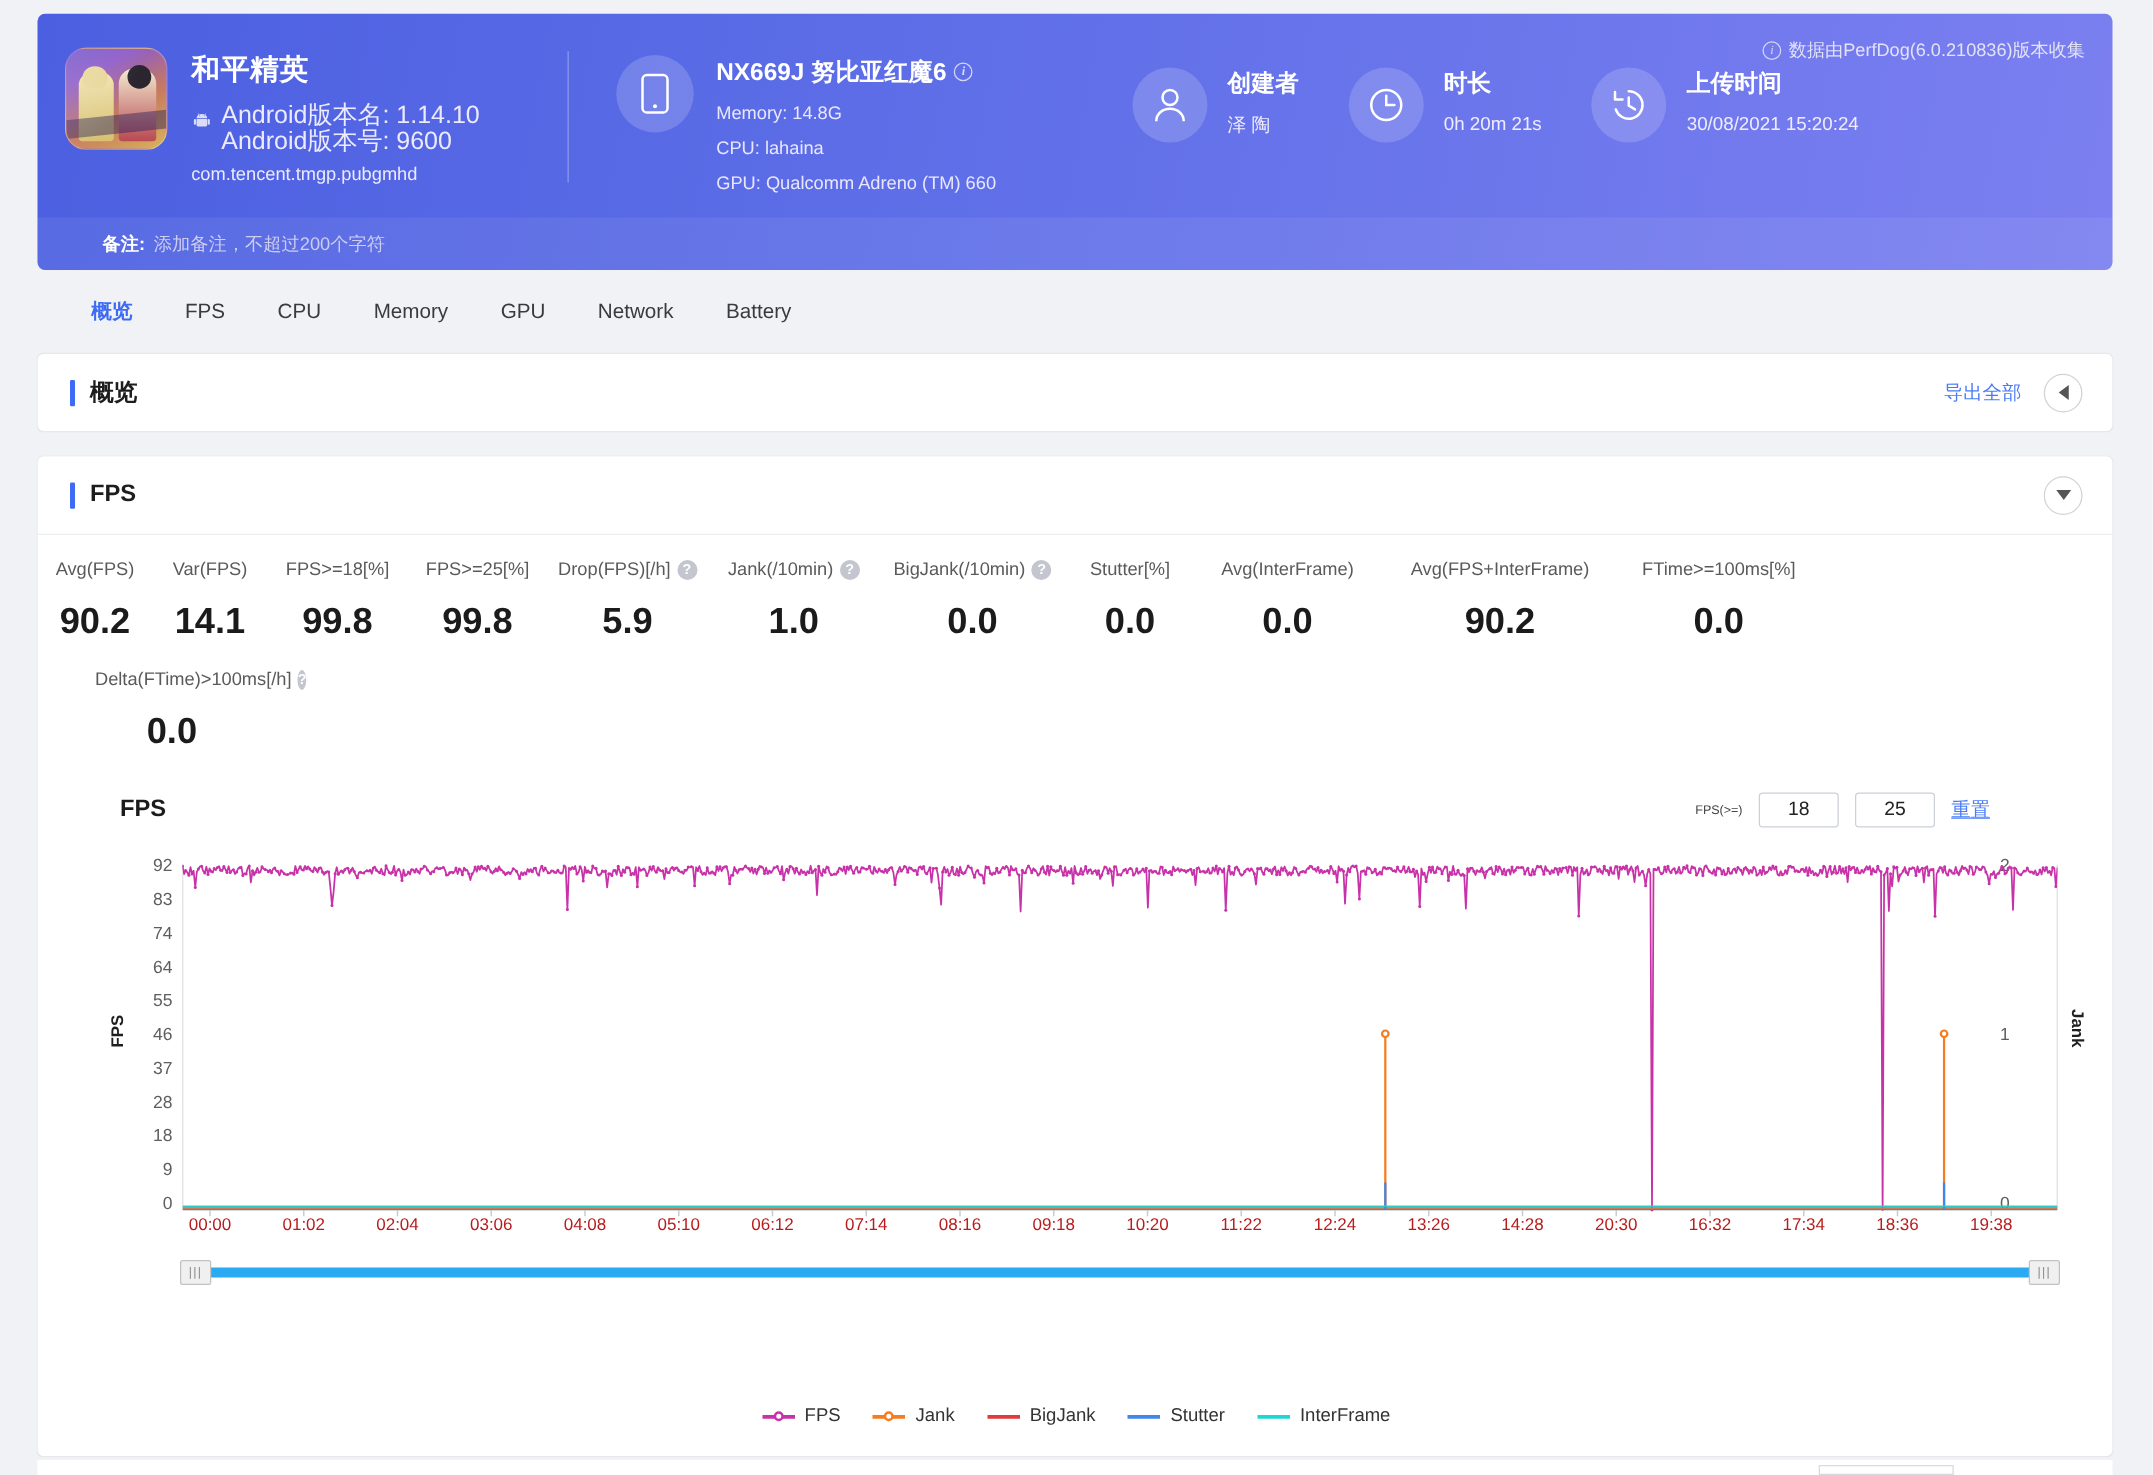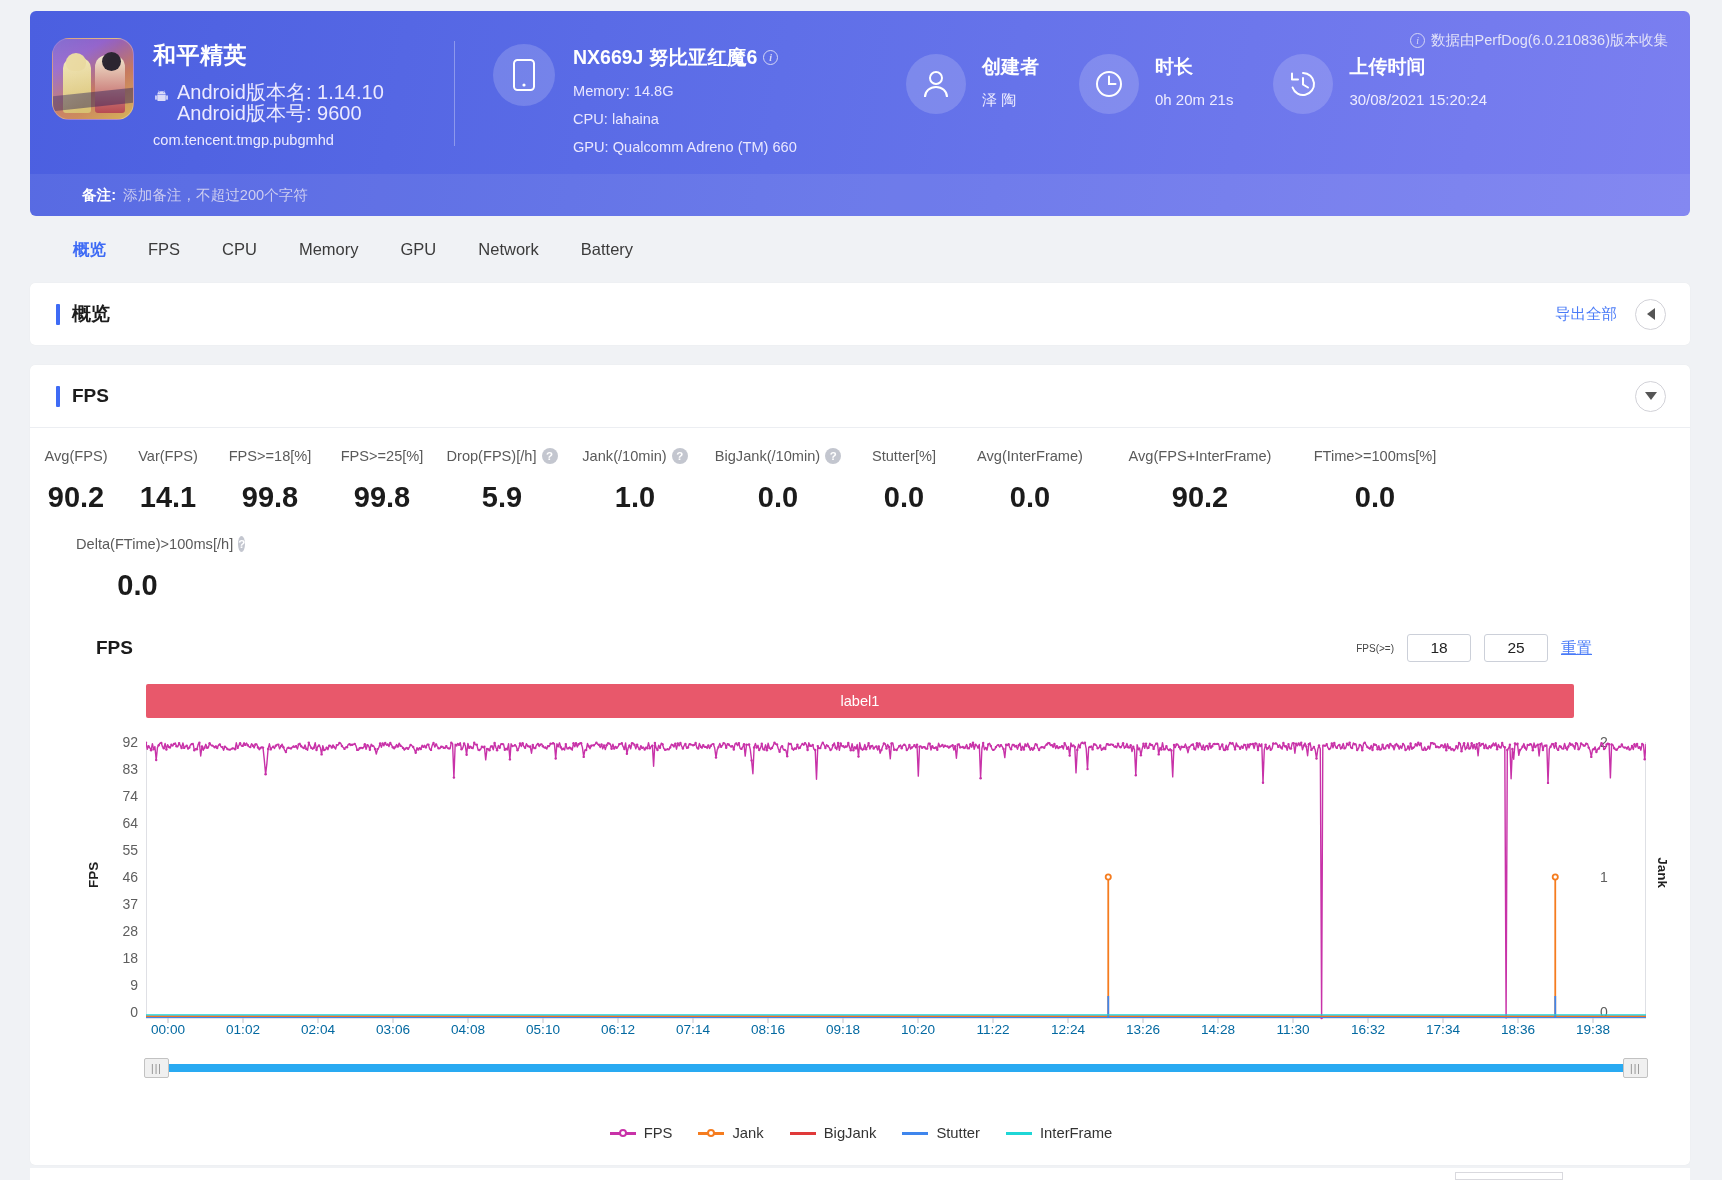--- a/index.html
+++ b/index.html
@@ -163,21 +163,21 @@
     transform:rotate(90deg); transform-origin:right top;
   }
   .y-labels { position:absolute; left:68px; top:0; width:40px; height:280px; }
   .y-lab { position:absolute; right:0; font-size:14px; color:#5e5e5e; transform:translateY(-50%); }
   .y-labels-right { position:absolute; right:56px; top:0; width:34px; height:280px; }
   .y-lab-r { position:absolute; left:0; font-size:14px; color:#5e5e5e; transform:translateY(-50%); }
 
   .plot-svg { position:absolute; left:116px; top:0; }
 
   .x-labels { position:absolute; left:116px; top:286px; width:1500px; height:22px; }
-  .x-lab { position:absolute; font-size:13.6px; color:#0369a1; transform:translateX(-50%); white-space:nowrap; }
+  .x-lab { position:absolute; font-size:13.6px; color:#b91c1c; transform:translateX(-50%); white-space:nowrap; }
 
   .scrollbar {
     position:absolute; left:116px; top:322px; width:1500px; height:20px;
   }
   .sb-track { position:absolute; left:0; top:6px; width:100%; height:8px; background:#29aaf2; border-radius:1px; }
   .sb-handle {
     position:absolute; top:0; width:25px; height:20px; background:#f0f0f0;
     border:1px solid #c2c2c2; border-radius:2px;
     display:flex; align-items:center; justify-content:center; cursor:ew-resize;
   }
@@ -430,23 +430,20 @@
       <div class="chart-head">
         <span class="chart-head-title">FPS</span>
         <div class="chart-controls">
           <span class="ctrl-label">FPS(&gt;=)</span>
           <span class="num-box">18</span>
           <span class="num-box">25</span>
           <span class="link-blue" style="text-decoration:underline;">重置</span>
         </div>
       </div>
 
-      <div class="label-bar">
-        <span>label1</span>
-      </div>
 
       <div class="plot-area">
 
         <div class="axis-title-left">FPS</div>
         <div class="axis-title-right">Jank</div>
 
         <div class="y-labels">
           <span class="y-lab" style="top:6px">92</span>
           <span class="y-lab" style="top:33px">83</span>
           <span class="y-lab" style="top:60px">74</span>
@@ -1116,21 +1113,21 @@
             <span class="x-lab" style="left: 397px;">05:10</span>
             <span class="x-lab" style="left: 472px;">06:12</span>
             <span class="x-lab" style="left: 547px;">07:14</span>
             <span class="x-lab" style="left: 622px;">08:16</span>
             <span class="x-lab" style="left: 697px;">09:18</span>
             <span class="x-lab" style="left: 772px;">10:20</span>
             <span class="x-lab" style="left: 847px;">11:22</span>
             <span class="x-lab" style="left: 922px;">12:24</span>
             <span class="x-lab" style="left: 997px;">13:26</span>
             <span class="x-lab" style="left: 1072px;">14:28</span>
-            <span class="x-lab" style="left: 1147px;">11:30</span>
+            <span class="x-lab" style="left: 1147px;">20:30</span>
             <span class="x-lab" style="left: 1222px;">16:32</span>
             <span class="x-lab" style="left: 1297px;">17:34</span>
             <span class="x-lab" style="left: 1372px;">18:36</span>
             <span class="x-lab" style="left: 1447px;">19:38</span>
           </div>
 
         <div class="scrollbar">
           <div class="sb-track"></div>
           <div class="sb-handle left">
               <span class="grip">|||</span>

